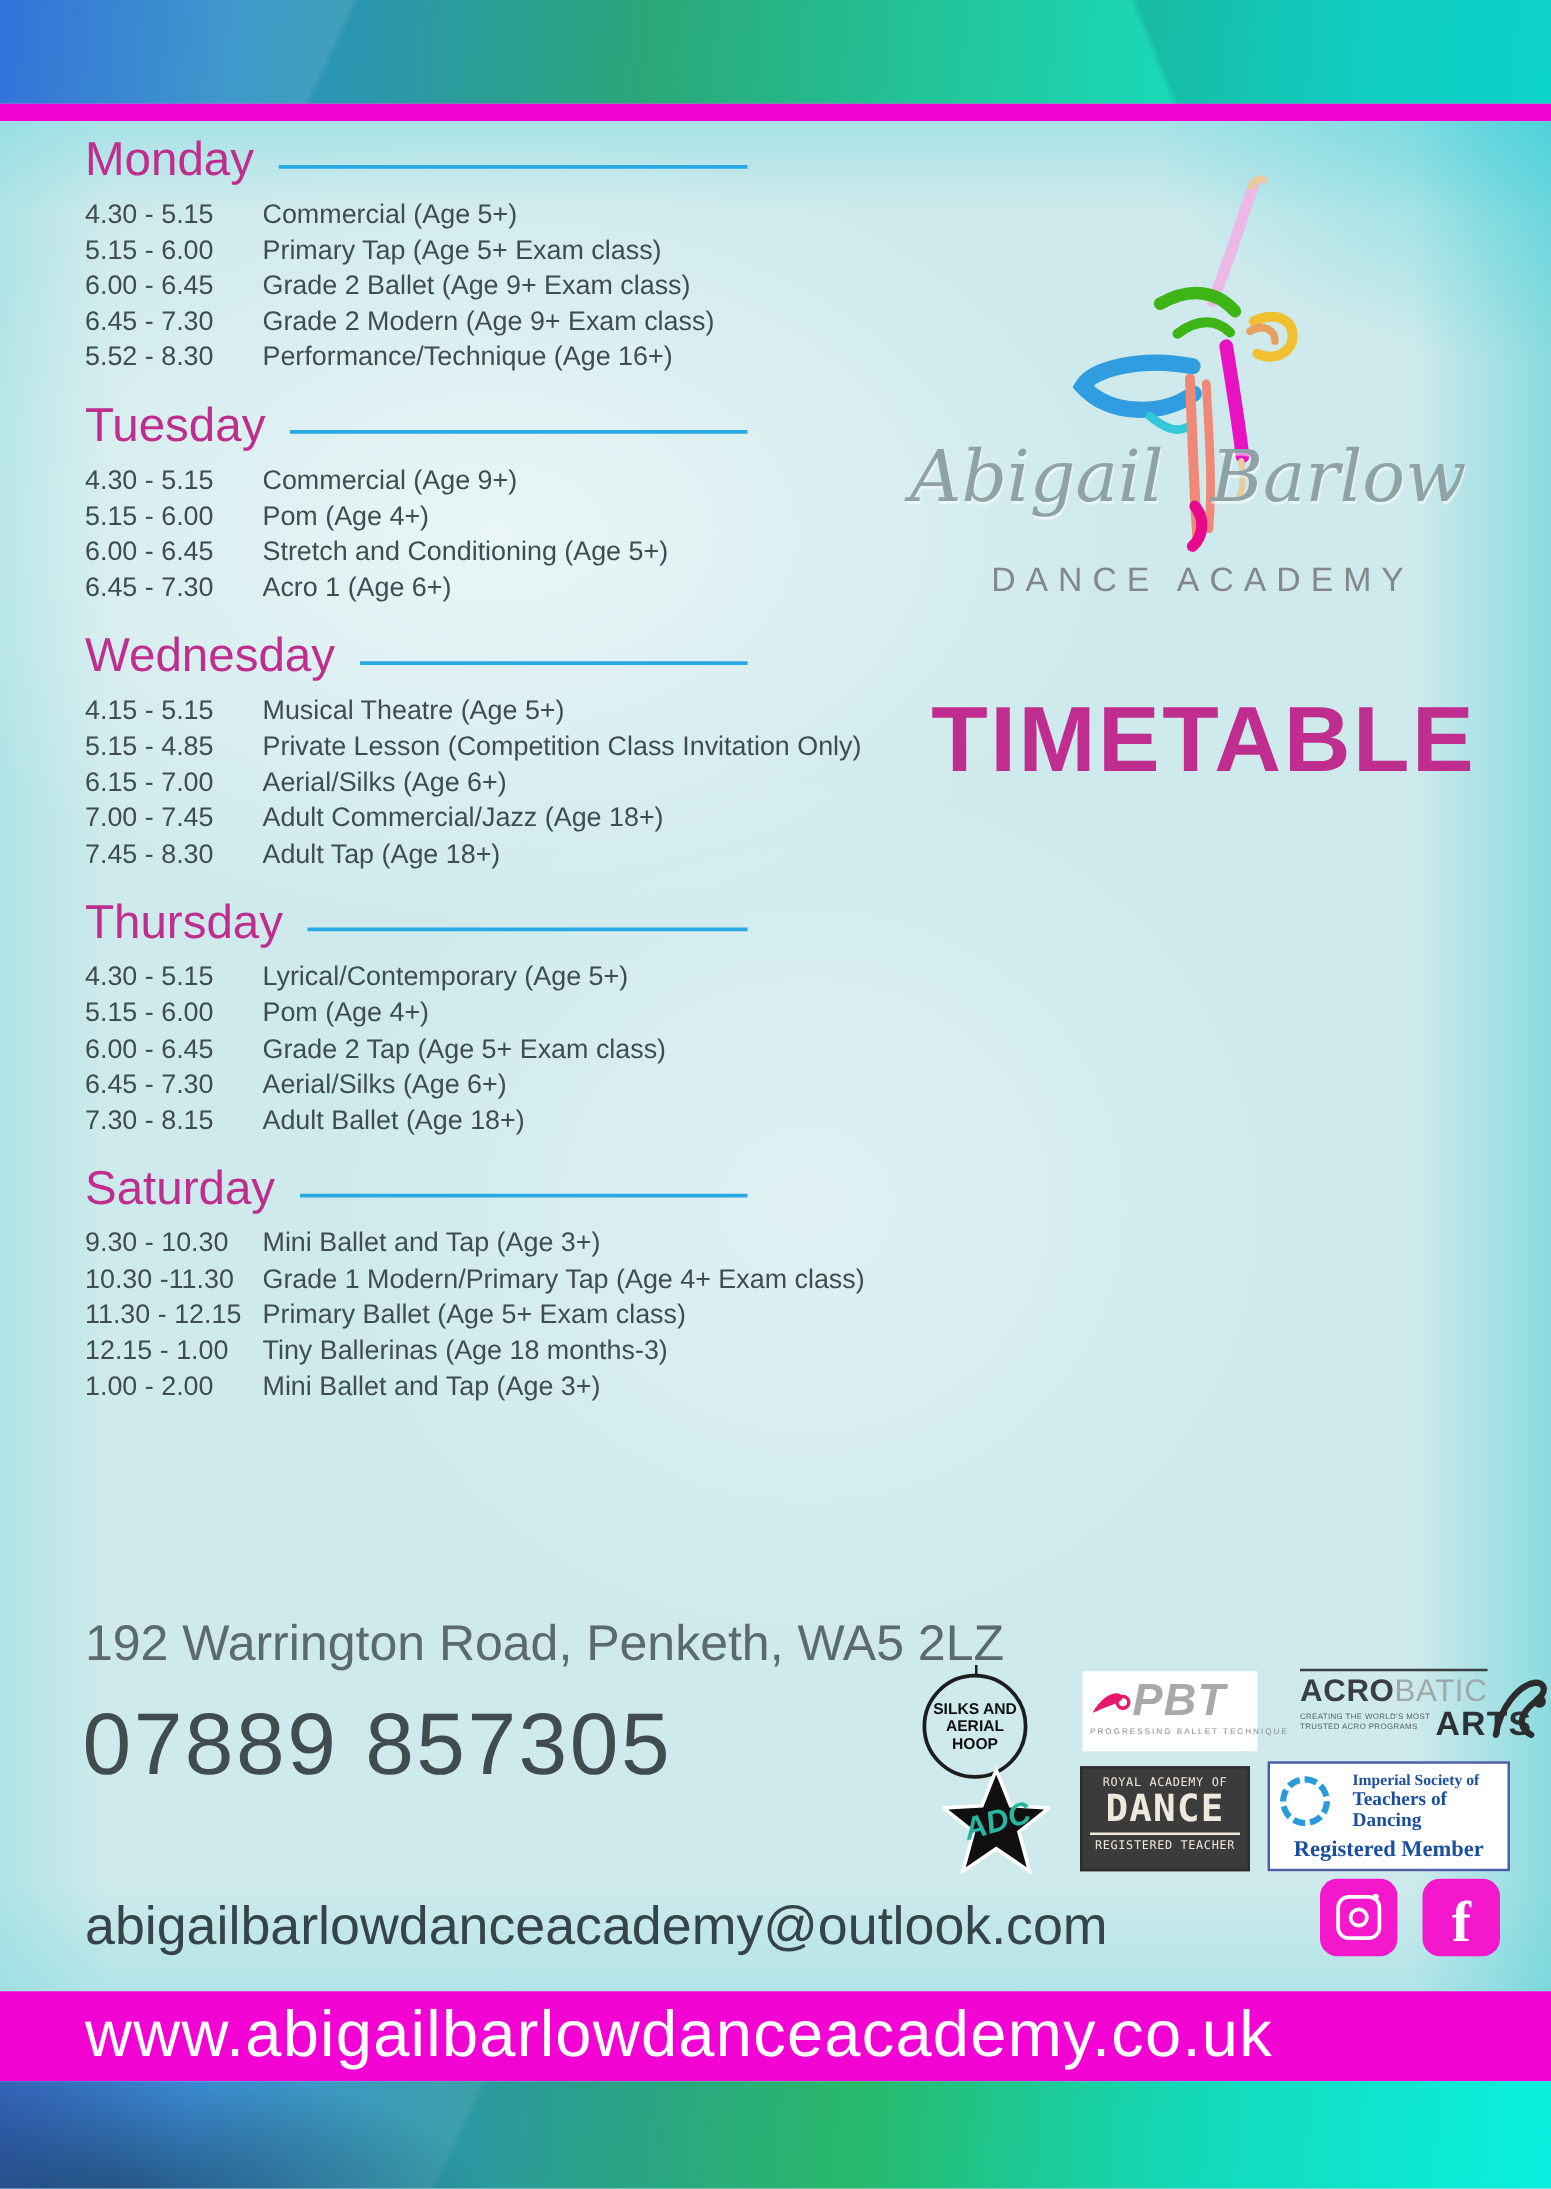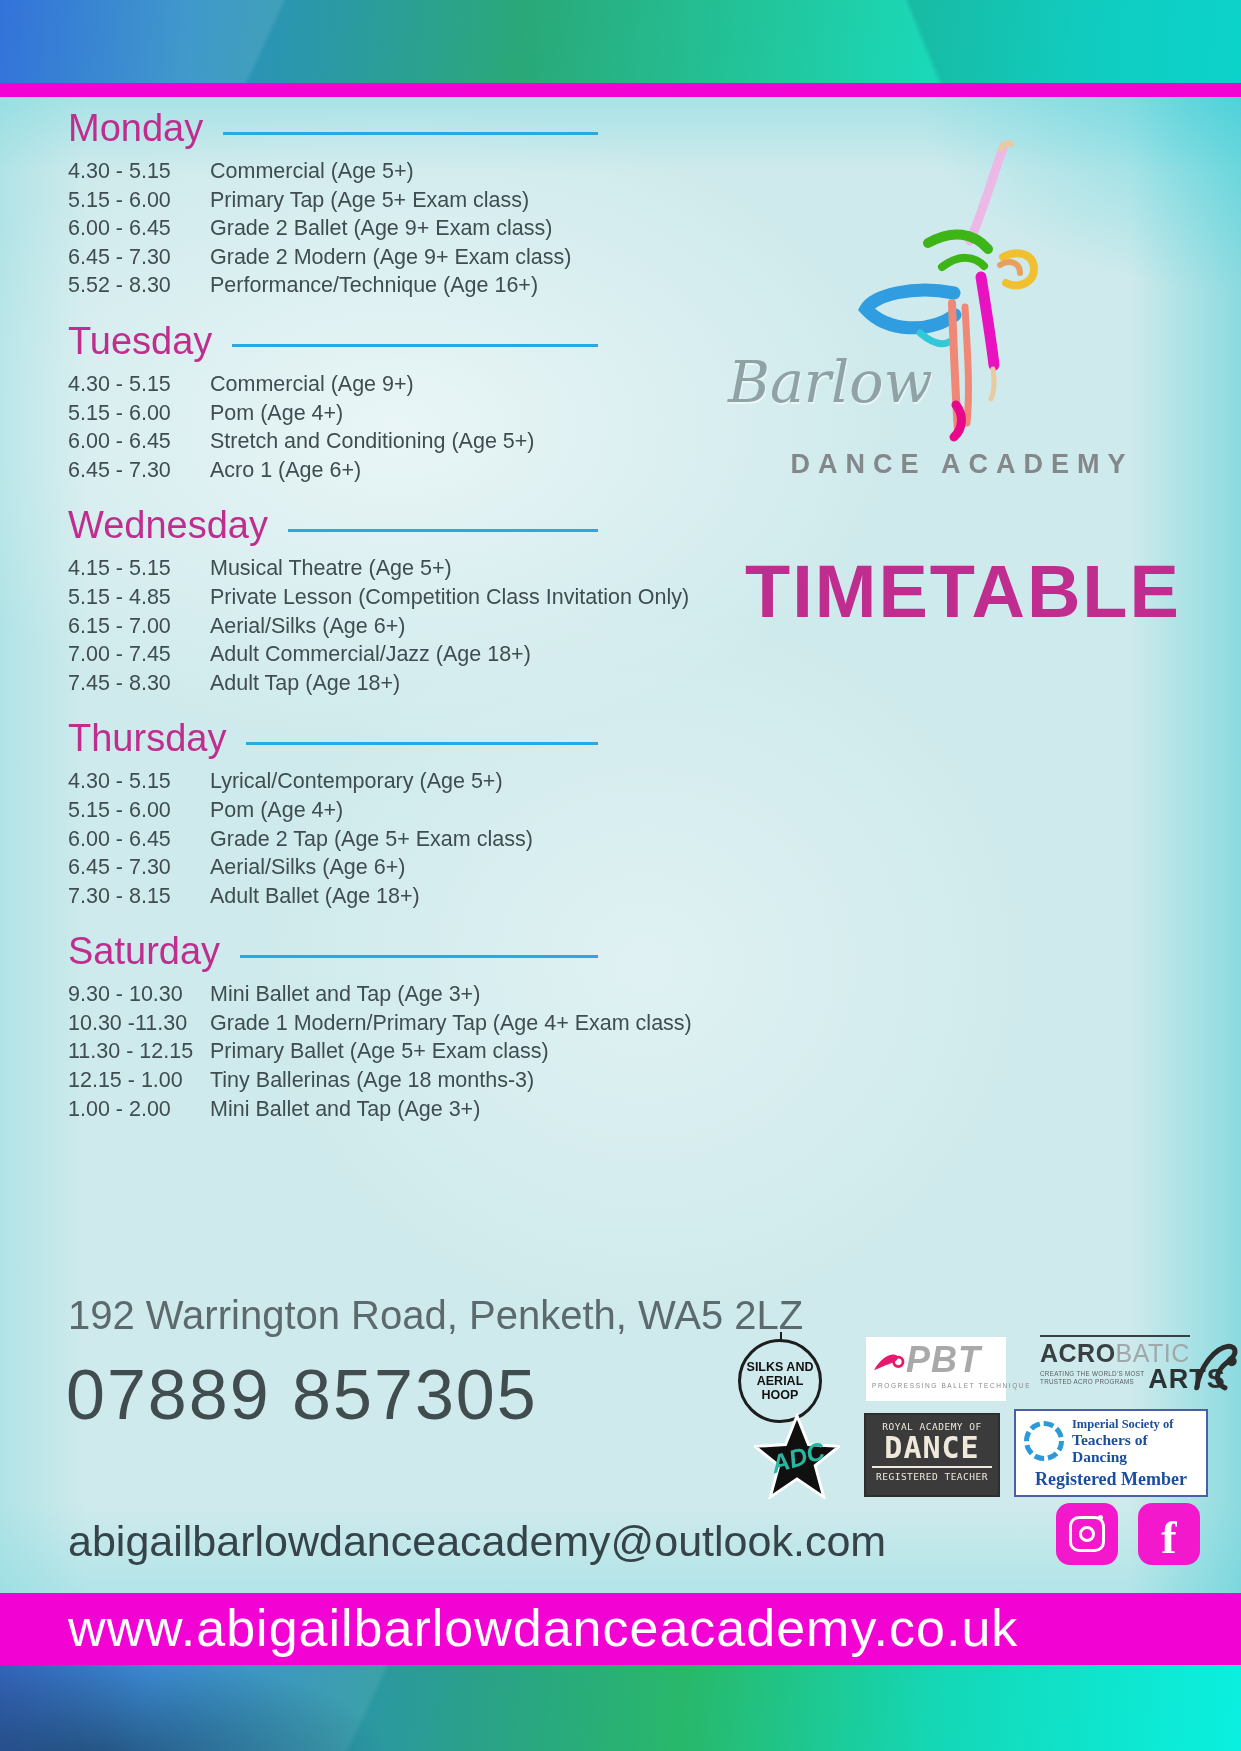--- a/index.html
+++ b/index.html
@@ -48,21 +48,21 @@
   .row .cls{flex:1;white-space:nowrap;}
   
   .dancer-svg{position:absolute;left:858px;top:40px;}
   .script-name{
     position:absolute;left:728px;top:252px;width:445px;display:flex;justify-content:space-between;
     font-family:"DejaVu Serif","Liberation Serif",serif;font-style:italic;
     font-size:57px;color:#8fa3a6;text-shadow:1px 2px 1px rgba(255,255,255,.55);
   }
   .dance-academy{
     position:absolute;left:742px;top:352px;width:440px;text-align:center;
-    font-size:27px;letter-spacing:8px;color:#84888b;font-weight:bold;
+    font-size:27px;letter-spacing:8px;color:#84888b;
   }
   .timetable-title{
     position:absolute;left:745px;top:452px;width:460px;
     font-size:74px;font-weight:bold;letter-spacing:2px;color:#bf2e8e;
   }
   
   .address{position:absolute;left:68px;top:1196px;font-size:40px;color:#5d6a6d;}
   .phone{position:absolute;left:66px;top:1258px;font-size:70px;letter-spacing:2px;color:#414c4f;}
   .register{position:absolute;left:68px;top:1354px;font-size:34px;color:#7e8c90;}
   .email{position:absolute;left:68px;top:1420px;font-size:43px;color:#36444a;}
@@ -89,21 +89,21 @@
   .acro-arts{font-size:27px;font-weight:bold;color:#2c3133;line-height:26px;margin-left:4px;letter-spacing:1px;}
   .rad-badge{position:absolute;left:864px;top:1316px;width:136px;height:84px;background:#3b3b3b;
     box-sizing:border-box;color:#efe9dc;text-align:center;font-family:"DejaVu Sans Mono","Liberation Mono",monospace;
     padding-top:6px;border:2px solid #2e2e2e;}
   .rad-line1{font-size:9.5px;letter-spacing:.5px;}
   .rad-line2{font-size:30px;font-weight:bold;line-height:32px;letter-spacing:1px;}
   .rad-line3{font-size:9.5px;letter-spacing:.5px;border-top:2px solid #efe9dc;margin:2px 6px 0 6px;padding-top:3px;}
   .istd-badge{position:absolute;left:1014px;top:1312px;width:194px;height:88px;background:#fff;
     border:2px solid #4a5fa8;box-sizing:border-box;padding:6px 8px 0 8px;
     font-family:"Liberation Serif","DejaVu Serif",serif;color:#1a4e9e;}
-  .istd-top{display:flex;align-items:center;}
+  .istd-top{display:flex;align-items:center;gap:10px;}
   .istd-sun{width:40px;height:40px;border:5px dashed #2a9ad8;border-radius:50%;box-sizing:border-box;
     margin-right:8px;flex:0 0 40px;}
   .istd-l1{font-size:12.5px;font-weight:bold;line-height:14px;}
   .istd-l2{font-size:15.5px;font-weight:bold;line-height:17px;}
   .istd-member{text-align:center;font-size:18px;font-weight:bold;margin-top:4px;}
   .social-tile{position:absolute;width:62px;height:62px;border-radius:14px;background:#f318cc;}
   .ig-tile{left:1056px;top:1406px;}
   .fb-tile{left:1138px;top:1406px;}
   .ig-frame{position:absolute;left:13px;top:13px;width:36px;height:36px;border:3.5px solid #fff;
     border-radius:10px;box-sizing:border-box;}
@@ -278,20 +278,21 @@
       <path d="M94 166 C96 220 98 266 100 294" stroke="#f08878" stroke-width="8" stroke-linecap="round"></path>
       <path d="M107 170 C110 222 112 256 109 286" stroke="#f08878" stroke-width="7" stroke-linecap="round"></path>
       <path d="M123 140 C129 178 133 202 136 228" stroke="#e812c0" stroke-width="11" stroke-linecap="round"></path>
       <path d="M135 232 C137 246 136 256 133 262" stroke="#e8cba0" stroke-width="5" stroke-linecap="round"></path>
       <path d="M145 120 C162 112 176 118 176 132 C176 146 160 152 148 146" stroke="#f0c030" stroke-width="8" stroke-linecap="round"></path>
       <path d="M142 128 C152 122 162 126 162 136" stroke="#e8a060" stroke-width="6" stroke-linecap="round"></path>
       <path d="M98 268 C106 278 105 292 96 300" stroke="#e8088c" stroke-width="9" stroke-linecap="round"></path>
     </svg>
 
     <div class="script-name">
+      <span>Abigail</span>
       <span>Barlow</span>
     </div>
     <div class="dance-academy">DANCE ACADEMY</div>
 
     <div class="timetable-title">TIMETABLE</div>
 
     <div class="address">192 Warrington Road, Penketh, WA5 2LZ</div>
     <div class="phone">07889 857305</div>
     <div class="email">abigailbarlowdanceacademy@outlook.com</div>
 

